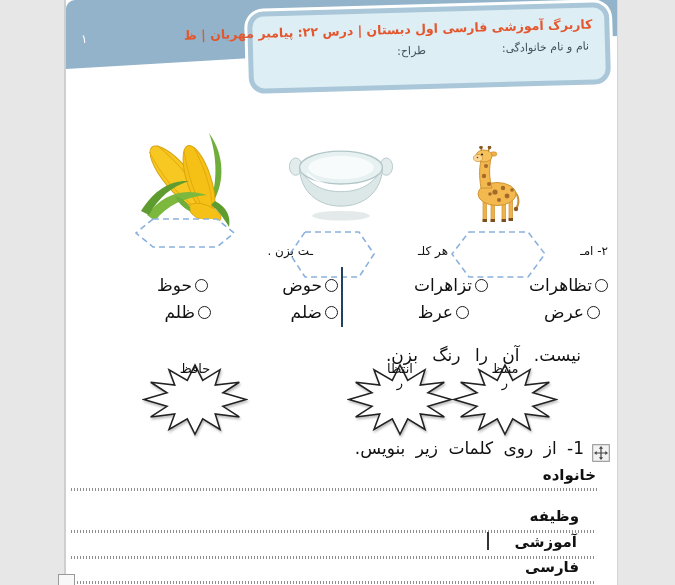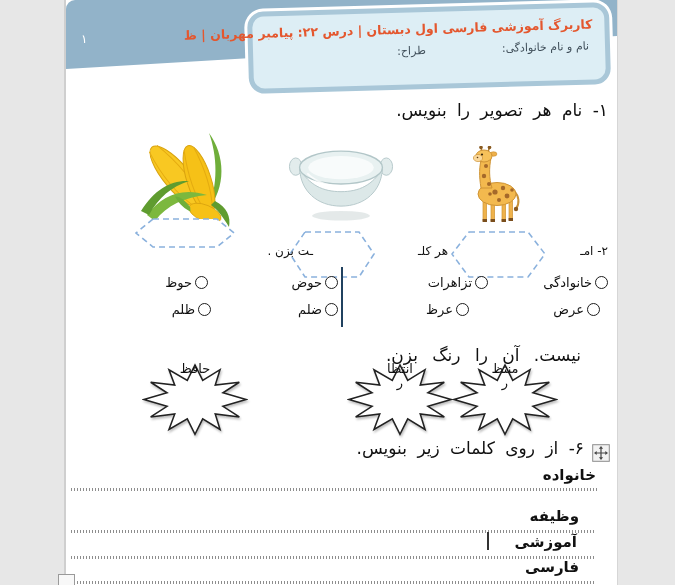--- a/index.html
+++ b/index.html
@@ -32,21 +32,21 @@
   .imgbox{position:absolute}
   .img-corn{left:70px;top:125px;width:102px;height:108px}
   .img-bowl{left:222px;top:138px;width:106px;height:90px}
   .img-giraffe{left:389px;top:146px;width:70px;height:78px}
   .hex{position:absolute}
   .hx1{left:69px;top:218px;width:100px;height:30px}
   .hx2{left:223px;top:231px;width:86px;height:47px}
   .hx3{left:385px;top:231px;width:95px;height:47px}
 
   
-  .opt{position:absolute;direction:rtl;display:flex;align-items:center;gap:3px;font-size:13px;
+  .opt{position:absolute;direction:rtl;display:flex;align-items:center;gap:3px;font-size:17px;
        white-space:nowrap}
   .radio{width:11px;height:11px;border:1.3px solid #1d1d1d;border-radius:50%;flex:0 0 auto;
          background:#fff}
   .o11{right:9px;top:275px}.o12{right:129px;top:275px}.o13{right:279px;top:275px}.o14{right:409px;top:275px}
   .o21{right:17px;top:302px}.o22{right:148px;top:302px}.o23{right:279px;top:302px}.o24{right:406px;top:302px}
   .divider{position:absolute;left:275px;top:267px;width:2px;height:60px;background:#20415f}
 
   
   .star{position:absolute;top:362px;width:106px;height:78px}
   .s1{left:386px}.s2{left:281px}.s3{left:181px}.s4{left:76px}
@@ -75,21 +75,20 @@
   <div class="band"></div>
   <div class="pagenum">۱</div>
   <div class="hbox">
     <div class="hb-title">کاربرگ آموزشی فارسی اول دبستان | درس ۲۲: پیامبر مهربان | ظ</div>
     <div class="hb-row2">
       <span>نام و نام خانوادگی:</span>
       <span>طراح:</span>
     </div>
   </div>
 
-  <div class="qtext q1">۱- نام هر تصویر را بنویس.</div>
 
   <div class="imgbox img-corn">
     <svg viewBox="0 0 100 108" width="102" height="108">
       <path d="M72,8 C88,30 90,62 70,86 C82,60 80,30 72,8 Z" fill="#6fae3a"></path>
       <g transform="rotate(-40 40 52)">
         <ellipse cx="40" cy="52" rx="13" ry="39" fill="#f8c822" stroke="#d9a30f" stroke-width="1"></ellipse>
         <path d="M35,15 C29,40 29,66 35,88" stroke="#e4ab10" fill="none"></path>
         <path d="M45,15 C50,40 50,66 44,88" stroke="#e4ab10" fill="none"></path>
       </g>
       <g transform="rotate(-18 62 55)">
@@ -163,21 +162,21 @@
   <svg class="hex hx3" viewBox="0 0 95 47">
     <polygon points="18,1 77,1 94,23 77,46 18,46 1,23" fill="#ffffff" stroke="#8ab1dd" stroke-width="1.6" stroke-dasharray="6 4"></polygon>
   </svg>
 
   <div class="q2f f1">۲- امـ</div>
   <div class="q2f f2">هر کلـ</div>
   <div class="q2f f3">ـت بزن .</div>
 
   <div class="opt o11">
     <span class="radio"></span>
-    <span>خانوادگی</span>
+    <span>تظاهرات</span>
   </div>
   <div class="opt o12">
     <span class="radio"></span>
     <span>تزاهرات</span>
   </div>
   <div class="opt o13">
     <span class="radio"></span>
     <span>حوض</span>
   </div>
   <div class="opt o14">
@@ -225,21 +224,21 @@
   <div class="star s4">
     <svg viewBox="0 0 110 78">
         <polygon fill="#fff" stroke="#222" stroke-width="1.6" points="108,39 84,32 101,21 76,24 81,8 63,19 55,3 47,19 28,8 34,24 9,21 26,32 2,39 26,46 9,57 34,54 28,70 47,59 55,75 63,59 81,70 76,54 101,57 84,46"></polygon>
       </svg>
     <div class="star-text">
       <span>حافظ</span>
       <span></span>
     </div>
   </div>
 
-  <div class="qtext q6">۶- از روی کلمات زیر بنویس.</div>
+  <div class="qtext q6">1- از روی کلمات زیر بنویس.</div>
   <svg class="mvicon" viewBox="0 0 18 18">
     <rect x="0.7" y="0.7" width="16.6" height="16.6" fill="#f2f2f2" stroke="#8c8c8c" stroke-width="1"></rect>
     <path d="M9,4 L9,14 M4,9 L14,9" stroke="#444" stroke-width="1.2"></path>
     <path d="M9,2 L6.9,4.7 L11.1,4.7 Z" fill="#444"></path>
     <path d="M9,16 L6.9,13.3 L11.1,13.3 Z" fill="#444"></path>
     <path d="M2,9 L4.7,6.9 L4.7,11.1 Z" fill="#444"></path>
     <path d="M16,9 L13.3,6.9 L13.3,11.1 Z" fill="#444"></path>
   </svg>
 
   <div class="cw cw1">خانواده</div>

